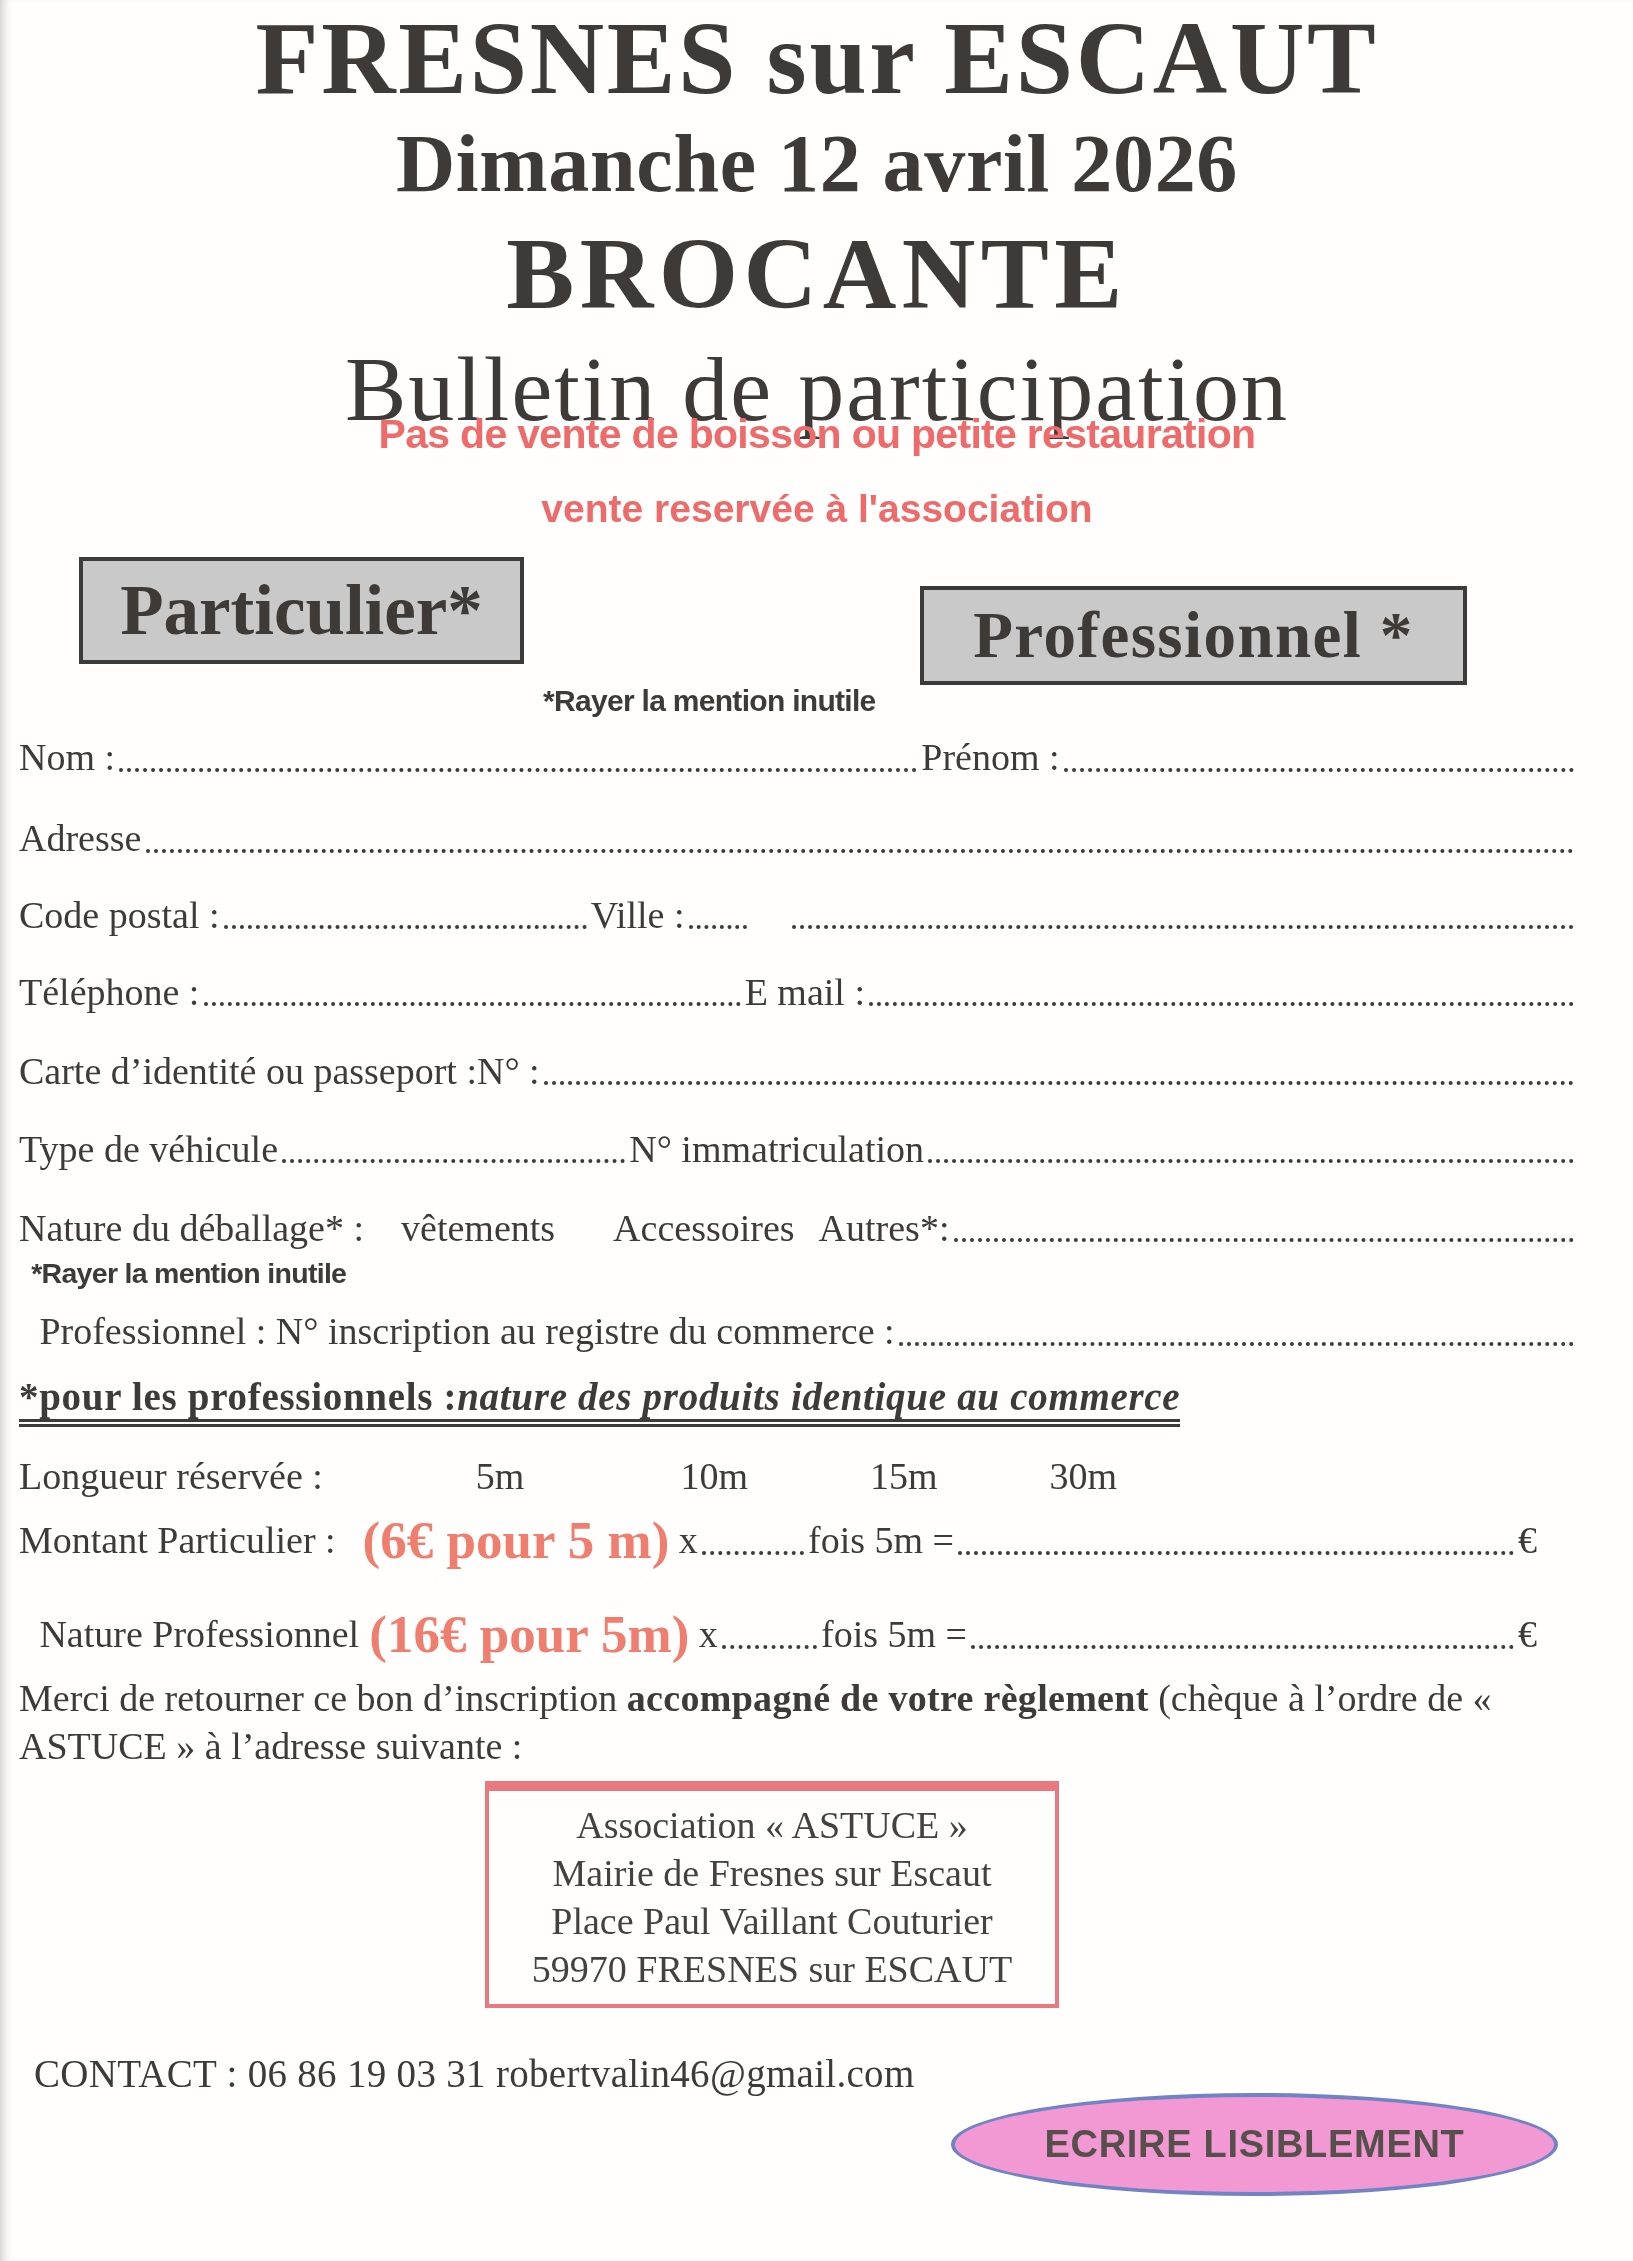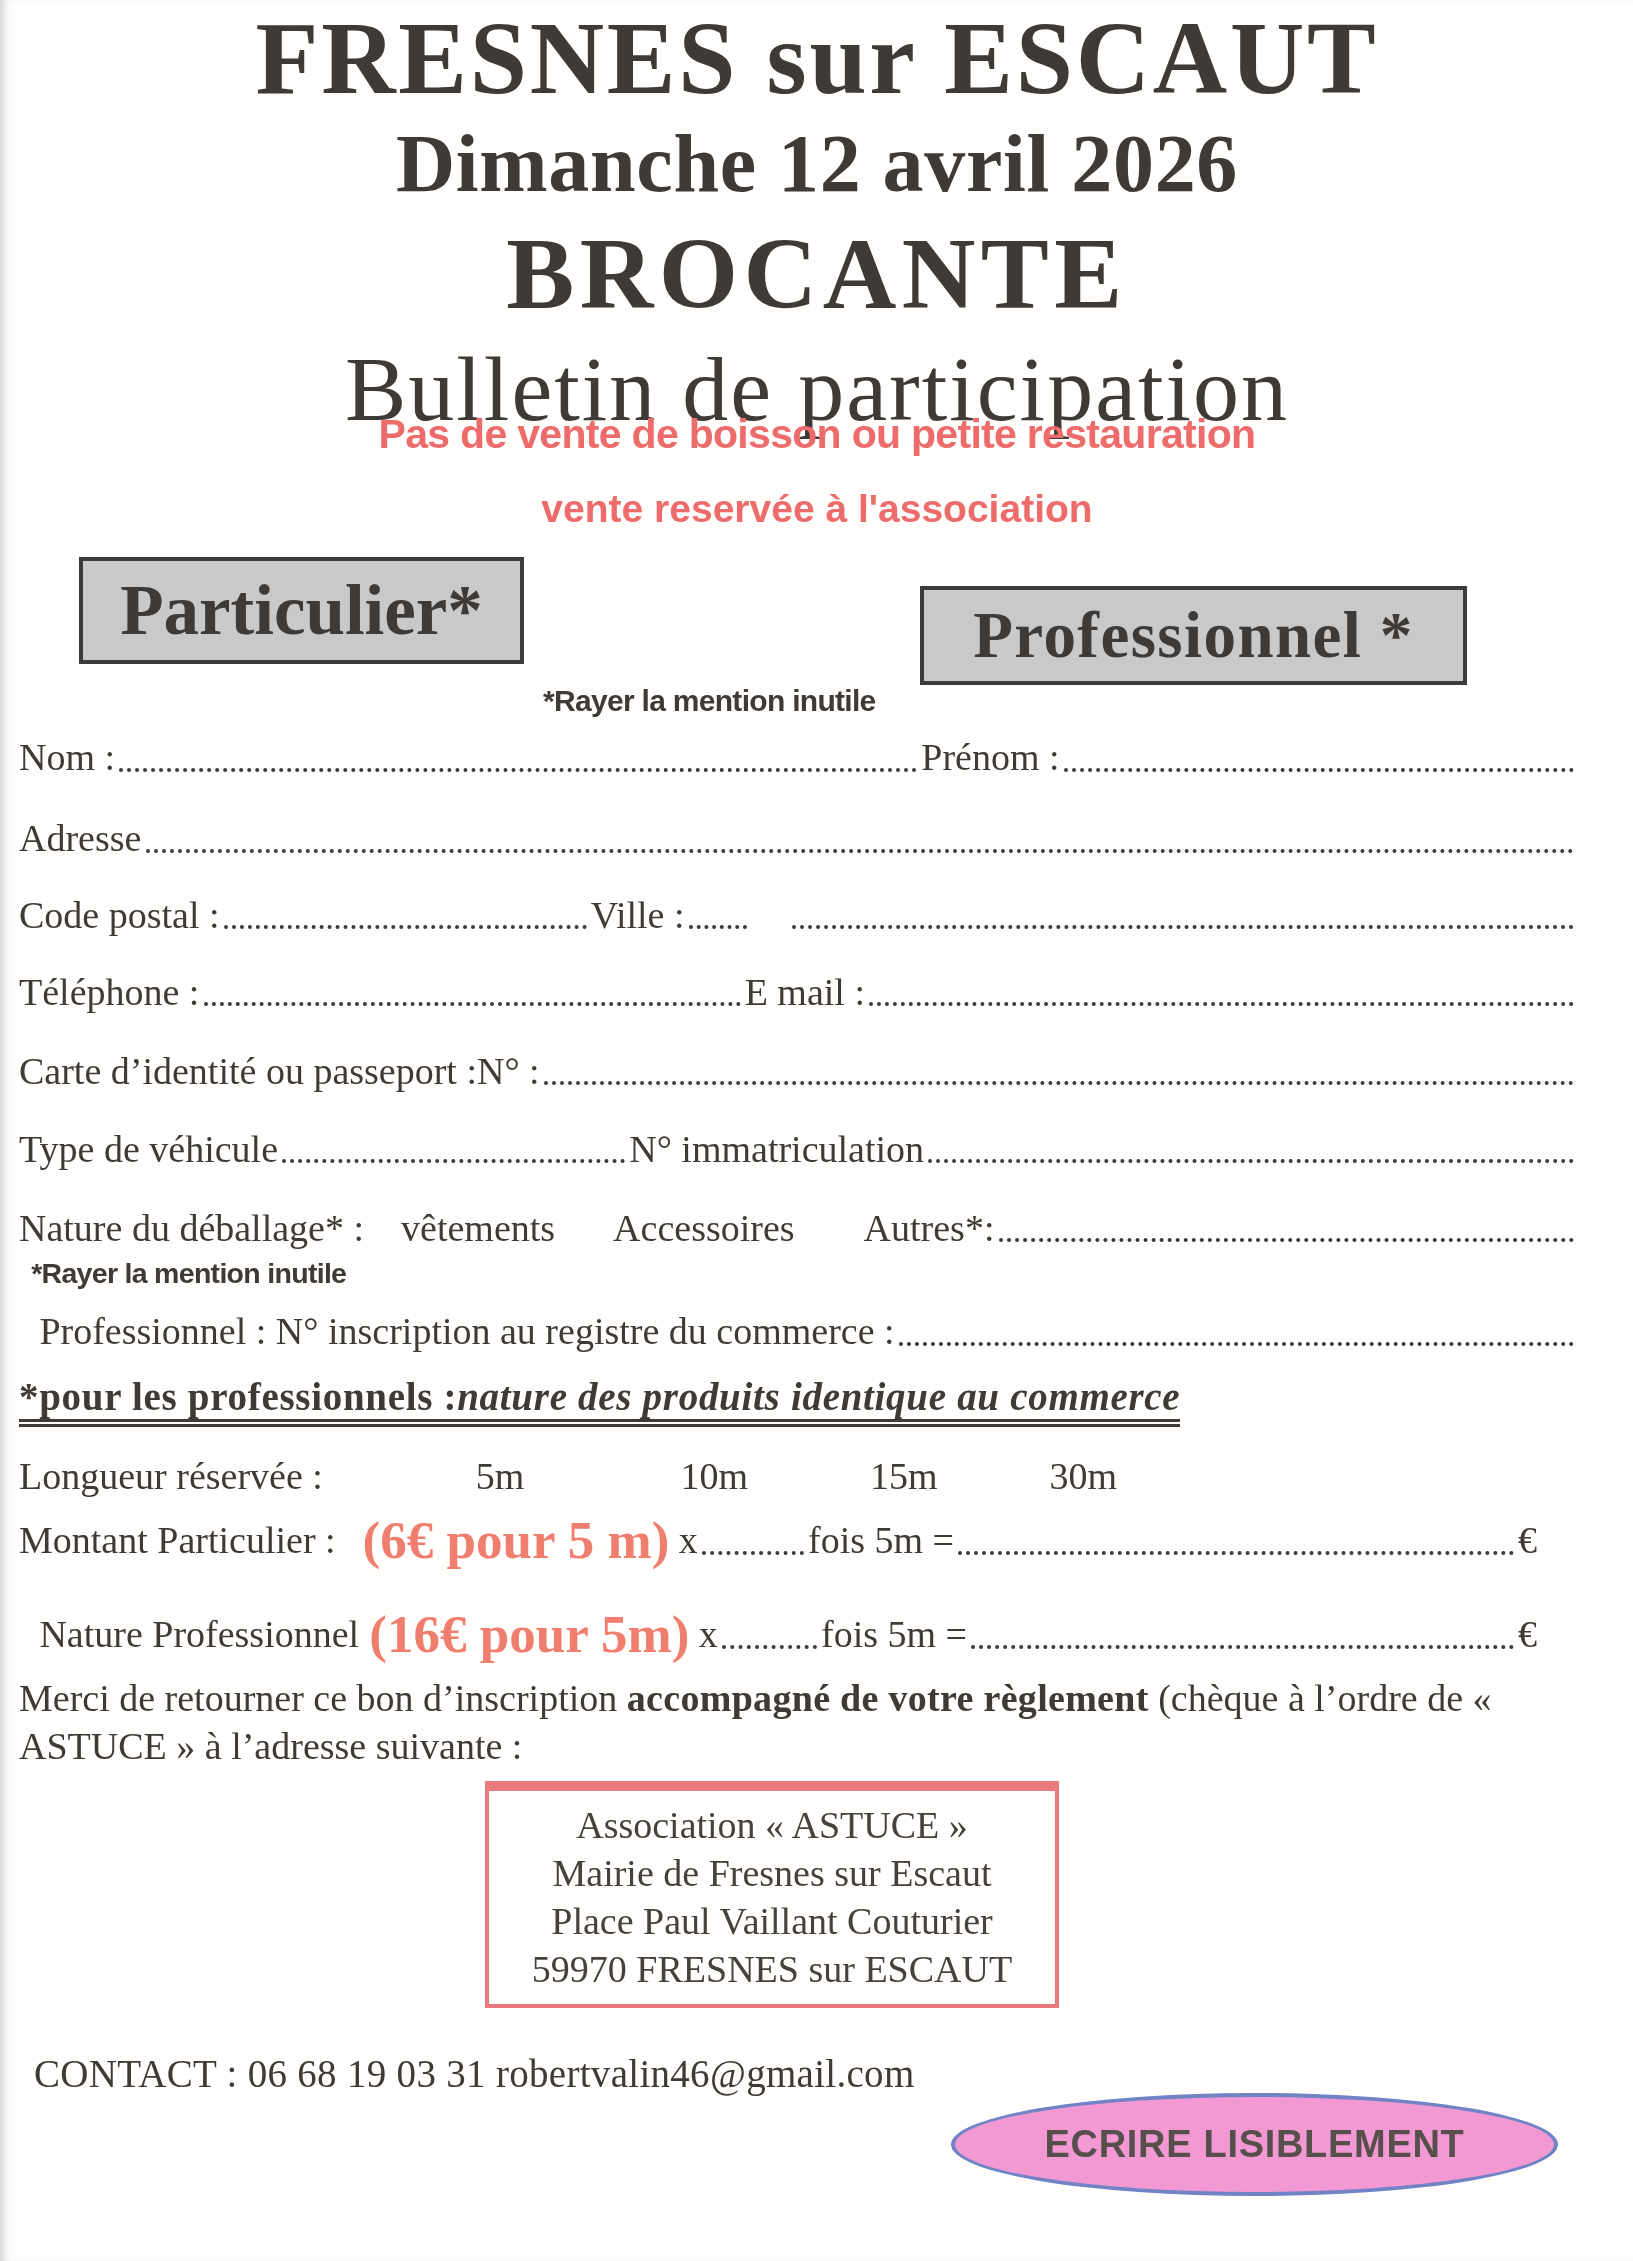--- a/index.html
+++ b/index.html
@@ -42,21 +42,21 @@
   .line { display:flex; align-items:flex-end; font-size:38px; line-height:48px; padding-right:37px; white-space:nowrap; }
   .dots { border-bottom:4.8px dotted #3d3a38; margin:0 4.1px 9.5px 4.1px; height:0; }
   .grow { flex:1 1 auto; }
   .w535 { width:363px; } .w790 { width:537px; } .w1175 { width:798px; }
   .w505 { width:343px; } .w85 { width:58px; } .w150 { width:102px; } .w140 { width:95px; }
   .sp55 { width:37px; }
   .mb48{margin-bottom:33px;} .mb42{margin-bottom:28.5px;} .mb43{margin-bottom:29px;}
   .mb45{margin-bottom:31px;} .mb44{margin-bottom:30px;} .mb46{margin-bottom:31px;}
   .mb6{margin-bottom:4.1px;}  .mb26{margin-bottom:17.7px;} .mb24{margin-bottom:16.3px;}
   .mb68{margin-bottom:46px;}
-  .opt1 { margin-left:37px; } .opt2 { margin-left:58px; } .opt3 { margin-left:69px; }
+  .opt1 { margin-left:37px; } .opt2 { margin-left:58px; } .opt3 { margin-left:24px; }
   .strike-note-2 {
     font-family:"Liberation Sans", sans-serif; font-weight:bold; font-size:28.5px;
     line-height:34px; margin-left:12.2px; letter-spacing:-0.7px;
   }
   .indent { margin-left:20.4px; }
 
   .pro-note { font-size:39px; line-height:49px; font-weight:bold; margin-bottom:31px; }
   .pro-note-inner { border-bottom:8.8px double #3e3a37; padding-bottom:1.4px; letter-spacing:0.7px; }
   .pro-note .it { font-style:italic; }
 
@@ -200,21 +200,21 @@
       <span>Merci de retourner ce bon d’inscription </span><b>accompagné de votre règlement</b><span> (chèque à l’ordre  de « ASTUCE » à l’adresse suivante :</span>
     </p>
 
     <div class="addr-box">
       <div>Association « ASTUCE »</div>
       <div>Mairie de Fresnes sur Escaut</div>
       <div>Place Paul Vaillant Couturier</div>
       <div>59970 FRESNES sur ESCAUT</div>
     </div>
 
-    <div class="contact">CONTACT :  06 68 19 03 31 robertvalin46@gmail.com</div>
+    <div class="contact">CONTACT :  06 86 19 03 31 robertvalin46@gmail.com</div>
   </div>
 
   <div class="ellipse">
     <span>ECRIRE LISIBLEMENT</span>
   </div>
 
 </div>
 
 
 </body></html>

